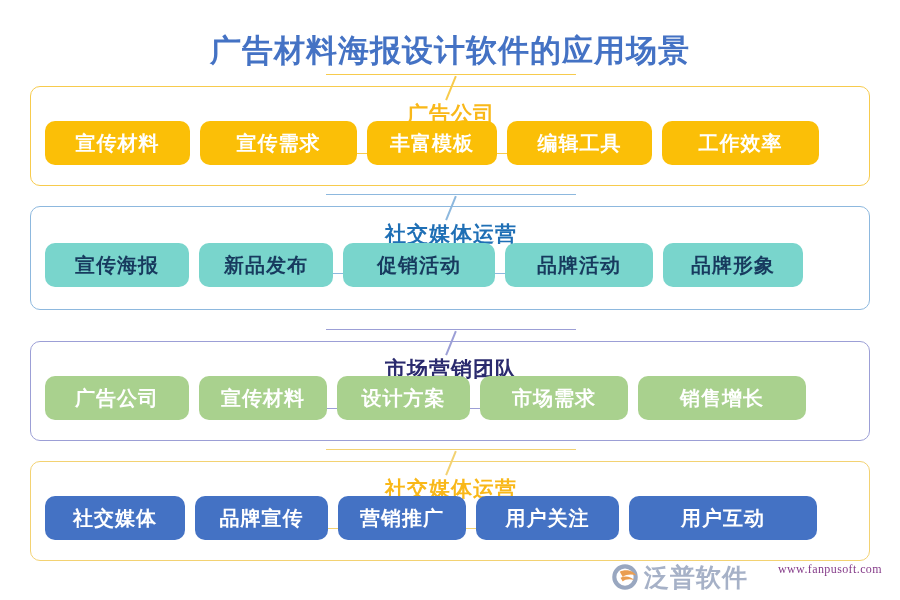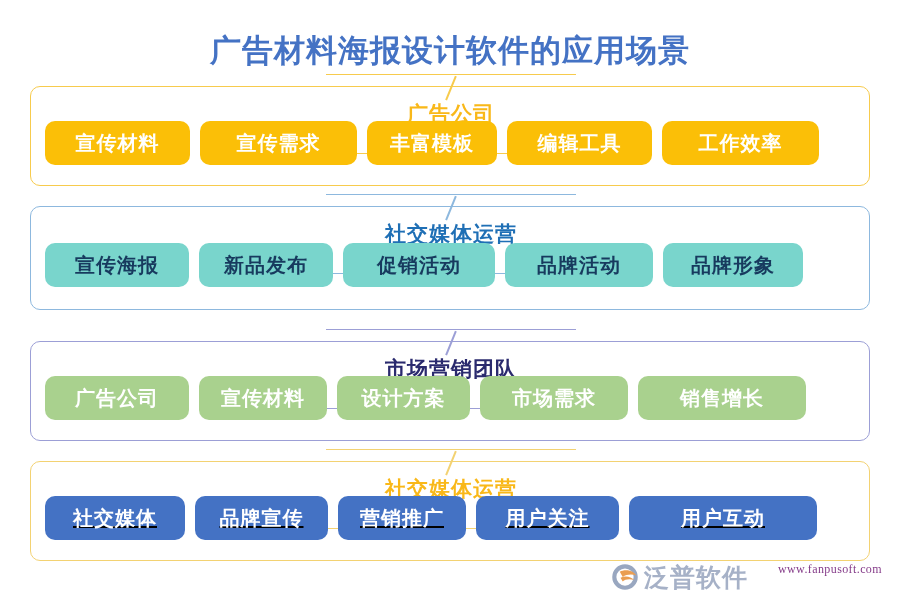--- a/index.html
+++ b/index.html
@@ -119,21 +119,21 @@
   
   #sec3 { top:341px; height:100px; border:1.5px solid #9C9FD6; }
   #sec3 .section-body { height:84px; gap:10px; }
   #sec3 .sh-line { background:#9C9FD6; }
   #sec3 .sh-slash::before { background:#9C9FD6; }
   #sec3 .sh-title { color:#2A2A6E; }
   #sec3 .pill { background:#A9D18E; color:#ffffff; }
 
   
   #sec4 { top:461px; height:100px; border:1.5px solid #F3D272; }
-  #sec4 .section-body { height:84px; gap:10px;text-decoration:underline; }
+  #sec4 .section-body { height:84px; gap:10px; }
   #sec4 .sh-line { background:#F3D272; }
   #sec4 .sh-slash::before { background:#F3D272; }
   #sec4 .sh-title { color:#F9B819; }
   #sec4 .pill { background:#4472C4; color:#ffffff; }
 
   
   .logo {
     position:absolute;
     right:18px; bottom:8px;
     display:flex;

